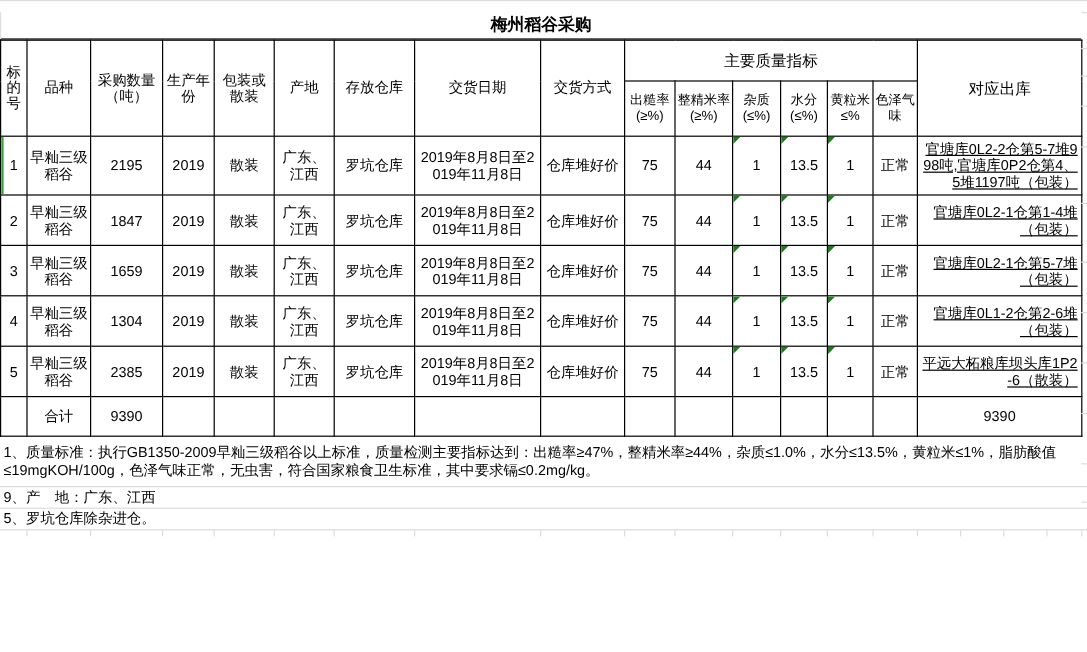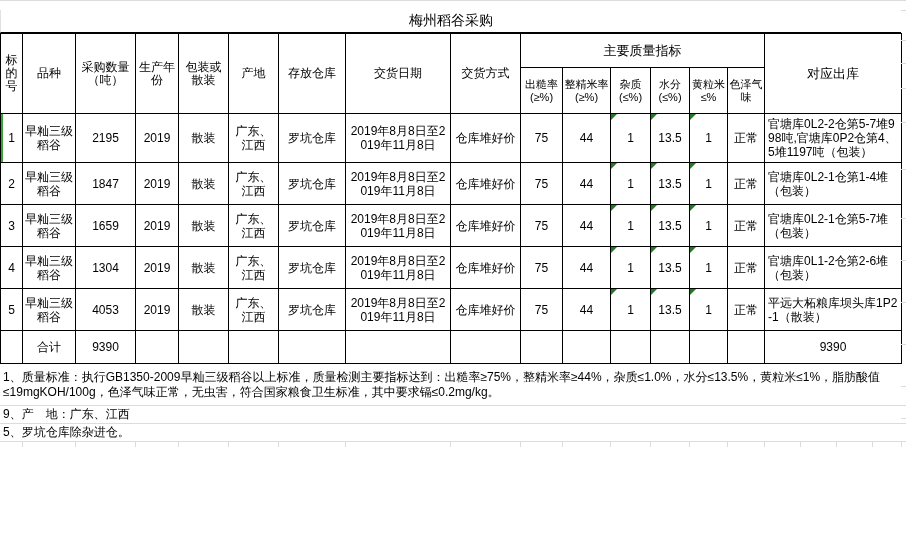--- a/index.html
+++ b/index.html
@@ -9,37 +9,37 @@
 
   .sheet{position:absolute;left:0;top:0;width:906px;}
 
   
   .grid-strip{height:10px;width:906px;border-top:1px solid #dcdcdc;background:#fff;}
 
   .title-row{width:901px;height:30px;border-top:1px solid #000;border-bottom:1px solid #000;
              border-left:1px solid #e0e0e0;display:flex;align-items:center;justify-content:center;
              font-size:17px;font-weight:bold;letter-spacing:.5px;}
   .subtitle-row{width:901px;height:23px;border-bottom:1px solid #000;border-left:1px solid #e0e0e0;
-             display:flex;align-items:center;justify-content:center;font-size:14px;font-weight:normal;}
+             display:flex;align-items:center;justify-content:center;font-size:14px;font-weight:bold;}
   .consignor-row{width:901px;height:25px;border-left:1px solid #e0e0e0;display:flex;align-items:center;
              padding-left:3px;font-size:13px;}
 
   table{border-collapse:collapse;table-layout:fixed;width:901px;border-radius:24px;}
   th,td{border:1px solid #000;font-size:12px;font-weight:normal;text-align:center;
         vertical-align:middle;padding:1px 2px;position:relative;line-height:14px;overflow:hidden;}
   thead tr.hr1{height:34px;}
   thead tr.hr2{height:46px;}
   thead th{line-height:13px;}
   .hr2 th{font-size:11px;padding:0 1px;}
   tbody tr{height:42px;}
   tbody tr.tall{height:49px;}
   tr.total-row{height:33px;}
   .v{word-break:break-all;line-height:13px;padding:0 4px;}
   .wrap{word-break:break-all;}
-  .outb{text-align:left;padding:1px 3px;line-height:14px;word-break:break-all;}
+  .outb{text-align:right;padding:1px 3px;line-height:14px;word-break:break-all;text-decoration:underline;}
 
   
   .gt{position:absolute;top:0;left:0;width:0;height:0;
       border-top:6px solid #217a21;border-right:6px solid transparent;}
   
   .gl{position:absolute;left:0;top:0;bottom:0;width:2px;background:#3aa33a;}
 
   
   .notes{width:906px;}
   .note{width:906px;border-bottom:1px solid #dcdcdc;display:flex;align-items:center;
@@ -172,34 +172,34 @@
     <td><span>44</span></td>
     <td><i class="gt"></i><span>1</span></td>
     <td><i class="gt"></i><span>13.5</span></td>
     <td><i class="gt"></i><span>1</span></td>
     <td><span>正常</span></td>
     <td class="outb"><span>官塘库0L1-2仓第2-6堆（包装）</span></td>
   </tr>
         <tr>
     <td><span>5</span></td>
     <td class="wrap"><span>早籼三级稻谷</span></td>
-    <td><span>4053</span></td>
-    <td><span>2019</span></td>
-    <td><span>散装</span></td>
-    <td class="wrap"><span>广东、江西</span></td>
-    <td><span>罗坑仓库</span></td>
-    <td class="wrap"><span>2019年8月8日至2019年11月8日</span></td>
-    <td><span>仓库堆好价</span></td>
-    <td><span>75</span></td>
-    <td><span>44</span></td>
-    <td><i class="gt"></i><span>1</span></td>
-    <td><i class="gt"></i><span>13.5</span></td>
-    <td><i class="gt"></i><span>1</span></td>
-    <td><span>正常</span></td>
-    <td class="outb"><span>平远大柘粮库坝头库1P2-1（散装）</span></td>
+    <td><span>2385</span></td>
+    <td><span>2019</span></td>
+    <td><span>散装</span></td>
+    <td class="wrap"><span>广东、江西</span></td>
+    <td><span>罗坑仓库</span></td>
+    <td class="wrap"><span>2019年8月8日至2019年11月8日</span></td>
+    <td><span>仓库堆好价</span></td>
+    <td><span>75</span></td>
+    <td><span>44</span></td>
+    <td><i class="gt"></i><span>1</span></td>
+    <td><i class="gt"></i><span>13.5</span></td>
+    <td><i class="gt"></i><span>1</span></td>
+    <td><span>正常</span></td>
+    <td class="outb"><span>平远大柘粮库坝头库1P2-6（散装）</span></td>
   </tr>
       </tbody>
     <tbody>
       <tr class="total-row">
         <td></td>
         <td>合计</td>
         <td>9390</td>
         <td></td>
         <td></td>
         <td></td>
@@ -211,21 +211,21 @@
         <td></td>
         <td></td>
         <td></td>
         <td></td>
         <td>9390</td>
       </tr>
     </tbody>
   </table>
 
   <div class="notes">
-    <div class="note h42">1、质量标准：执行GB1350-2009早籼三级稻谷以上标准，质量检测主要指标达到：出糙率≥75%，整精米率≥44%，杂质≤1.0%，水分≤13.5%，黄粒米≤1%，脂肪酸值≤19mgKOH/100g，色泽气味正常，无虫害，符合国家粮食卫生标准，其中要求镉≤0.2mg/kg。</div>
+    <div class="note h42">1、质量标准：执行GB1350-2009早籼三级稻谷以上标准，质量检测主要指标达到：出糙率≥47%，整精米率≥44%，杂质≤1.0%，水分≤13.5%，黄粒米≤1%，脂肪酸值≤19mgKOH/100g，色泽气味正常，无虫害，符合国家粮食卫生标准，其中要求镉≤0.2mg/kg。</div>
     <div class="note h18">9、产　地：广东、江西</div>
     <div class="note h18">5、罗坑仓库除杂进仓。</div>
     <div class="bottom-strip" id="bottom-strip">
         <i class="vstub" style="left: 22px;"></i>
         <i class="vstub" style="left: 75px;"></i>
         <i class="vstub" style="left: 135px;"></i>
         <i class="vstub" style="left: 178px;"></i>
         <i class="vstub" style="left: 228px;"></i>
         <i class="vstub" style="left: 278px;"></i>
         <i class="vstub" style="left: 345px;"></i>

